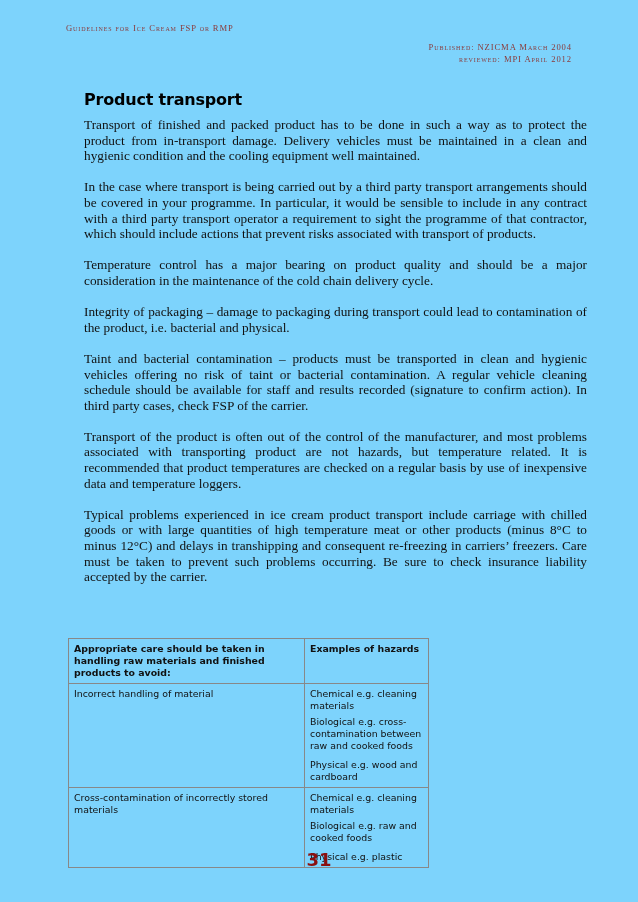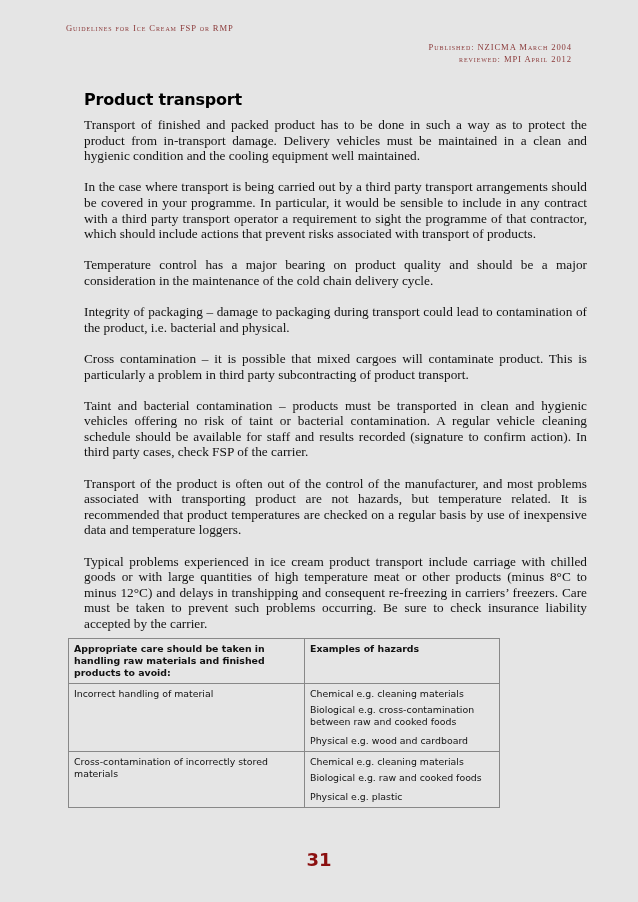--- a/index.html
+++ b/index.html
@@ -1,17 +1,17 @@
 <!DOCTYPE html>
 <html><head>
   <meta charset="utf-8">
   <style>
     html, body { margin: 0; padding: 0; background: #ffffff; }
     body { width: 638px; height: 902px; position: relative; overflow: hidden; }
-    .page { position: absolute; left: 0; top: 0; width: 638px; height: 902px; background: #e5e5e5; }
+    .page { position: absolute; left: 0; top: 0; width: 638px; height: 902px; background: #7dd3fc; }
 
     .hdr-left {
       position: absolute; left: 66px; top: 23px;
       font-family: "Liberation Serif", serif; font-size: 8.6px; letter-spacing: 0.9px;
       color: #8b3a3a; font-variant: small-caps; text-transform: none;
     }
     .hdr-right {
       position: absolute; right: 66px; top: 41px; text-align: right;
       font-family: "Liberation Serif", serif; font-size: 8.6px; letter-spacing: 0.9px;
       color: #8b3a3a; font-variant: small-caps; line-height: 12px;
@@ -23,21 +23,21 @@
       font-family: "DejaVu Sans", sans-serif; font-weight: bold; font-size: 16px;
       margin: 0 0 8px 0; color: #000; letter-spacing: -0.2px;
     }
     p {
       font-family: "Liberation Serif", serif; font-size: 13.3px; line-height: 15.6px;
       margin: 0 0 15.6px 0; text-align: justify; color: #111;
     }
     .h2b { margin-top: 0px; }
 
     table.hz {
-      position: absolute; left: 68px; top: 638px; width: 432px;
+      position: absolute; left: 68px; top: 638px; width: 361px;
       border-collapse: collapse;
       font-family: "DejaVu Sans", sans-serif; font-size: 9.4px; color: #111;
     }
     table.hz td, table.hz th {
       border: 1.4px solid #888; vertical-align: top; padding: 4px 5px 4px 5px;
       text-align: left;
     }
     table.hz th { font-weight: bold; line-height: 12px; height: 24px; }
     table.hz td { line-height: 12px; }
     table.hz td.c1, table.hz th.c1 { width: 225px; }
@@ -60,21 +60,20 @@
     <div>reviewed: MPI April 2012</div>
   </div>
 
   <div class="content">
     <h2>Product transport</h2>
     <p>Transport of finished and packed product has to be done in such a way as to protect the product from in-transport damage.  Delivery vehicles must be maintained in a clean and hygienic condition and the cooling equipment well maintained.</p>
     <p>In the case where transport is being carried out by a third party transport arrangements should be covered in your programme.  In particular, it would be sensible to include in any contract with a third party transport operator a requirement to sight the programme of that contractor, which should include actions that prevent risks associated with transport of products.</p>
     <p>Temperature control has a major bearing on product quality and should be a major consideration in the maintenance of the cold chain delivery cycle.</p>
 
     <p>Integrity of packaging – damage to packaging during transport could lead to contamination of the product, i.e. bacterial and physical.</p>
-    <p>Cross contamination – it is possible that mixed cargoes will contaminate product.  This is particularly a problem in third party subcontracting of product transport.</p>
     <p>Taint and bacterial contamination – products must be transported in clean and hygienic vehicles offering no risk of taint or bacterial contamination.  A regular vehicle cleaning schedule should be available for staff and results recorded (signature to confirm action).  In third party cases, check FSP of the carrier.</p>
     <p>Transport of the product is often out of the control of the manufacturer, and most problems associated with transporting product are not hazards, but temperature related.  It is recommended that product temperatures are checked on a regular basis by use of inexpensive data and temperature loggers.</p>
     <p>Typical problems experienced in ice cream product transport include carriage with chilled goods or with large quantities of high temperature meat or other products (minus 8°C to minus 12°C) and delays in transhipping and consequent re-freezing in carriers’ freezers.  Care must be taken to prevent such problems occurring.  Be sure to check insurance liability accepted by the carrier.</p>
   </div>
 
   <table class="hz">
     <tbody>
         <tr>
       <th class="c1">Appropriate care should be taken in handling raw materials and finished products to avoid:</th>
       <th>Examples of hazards</th>

